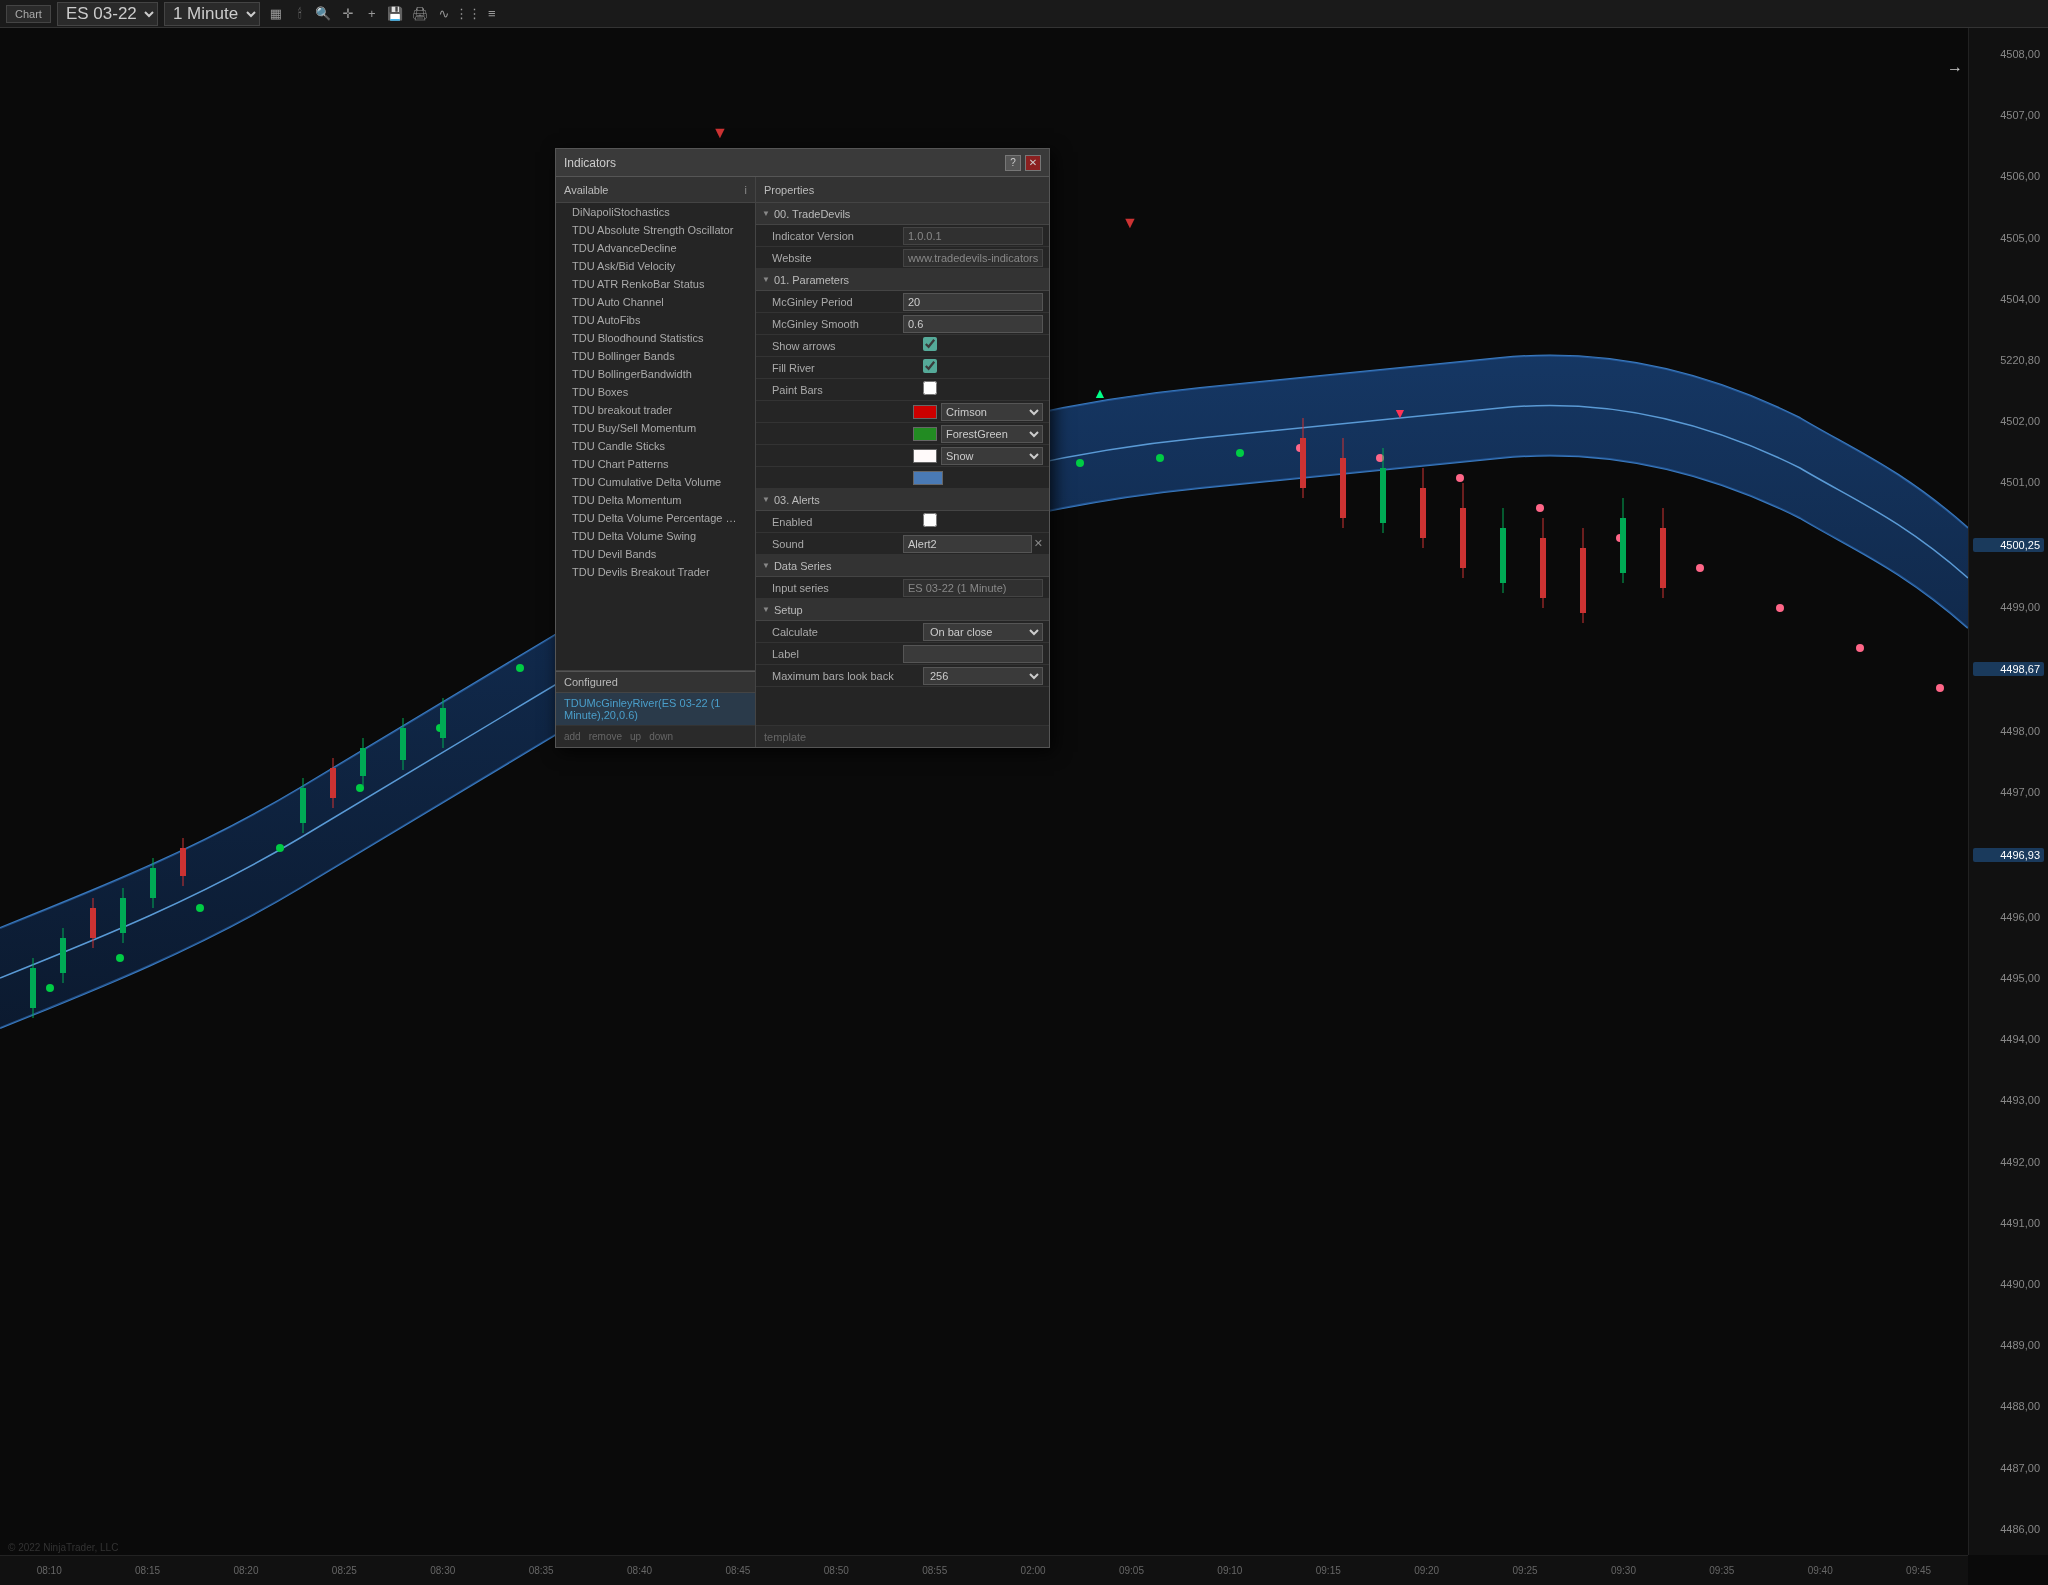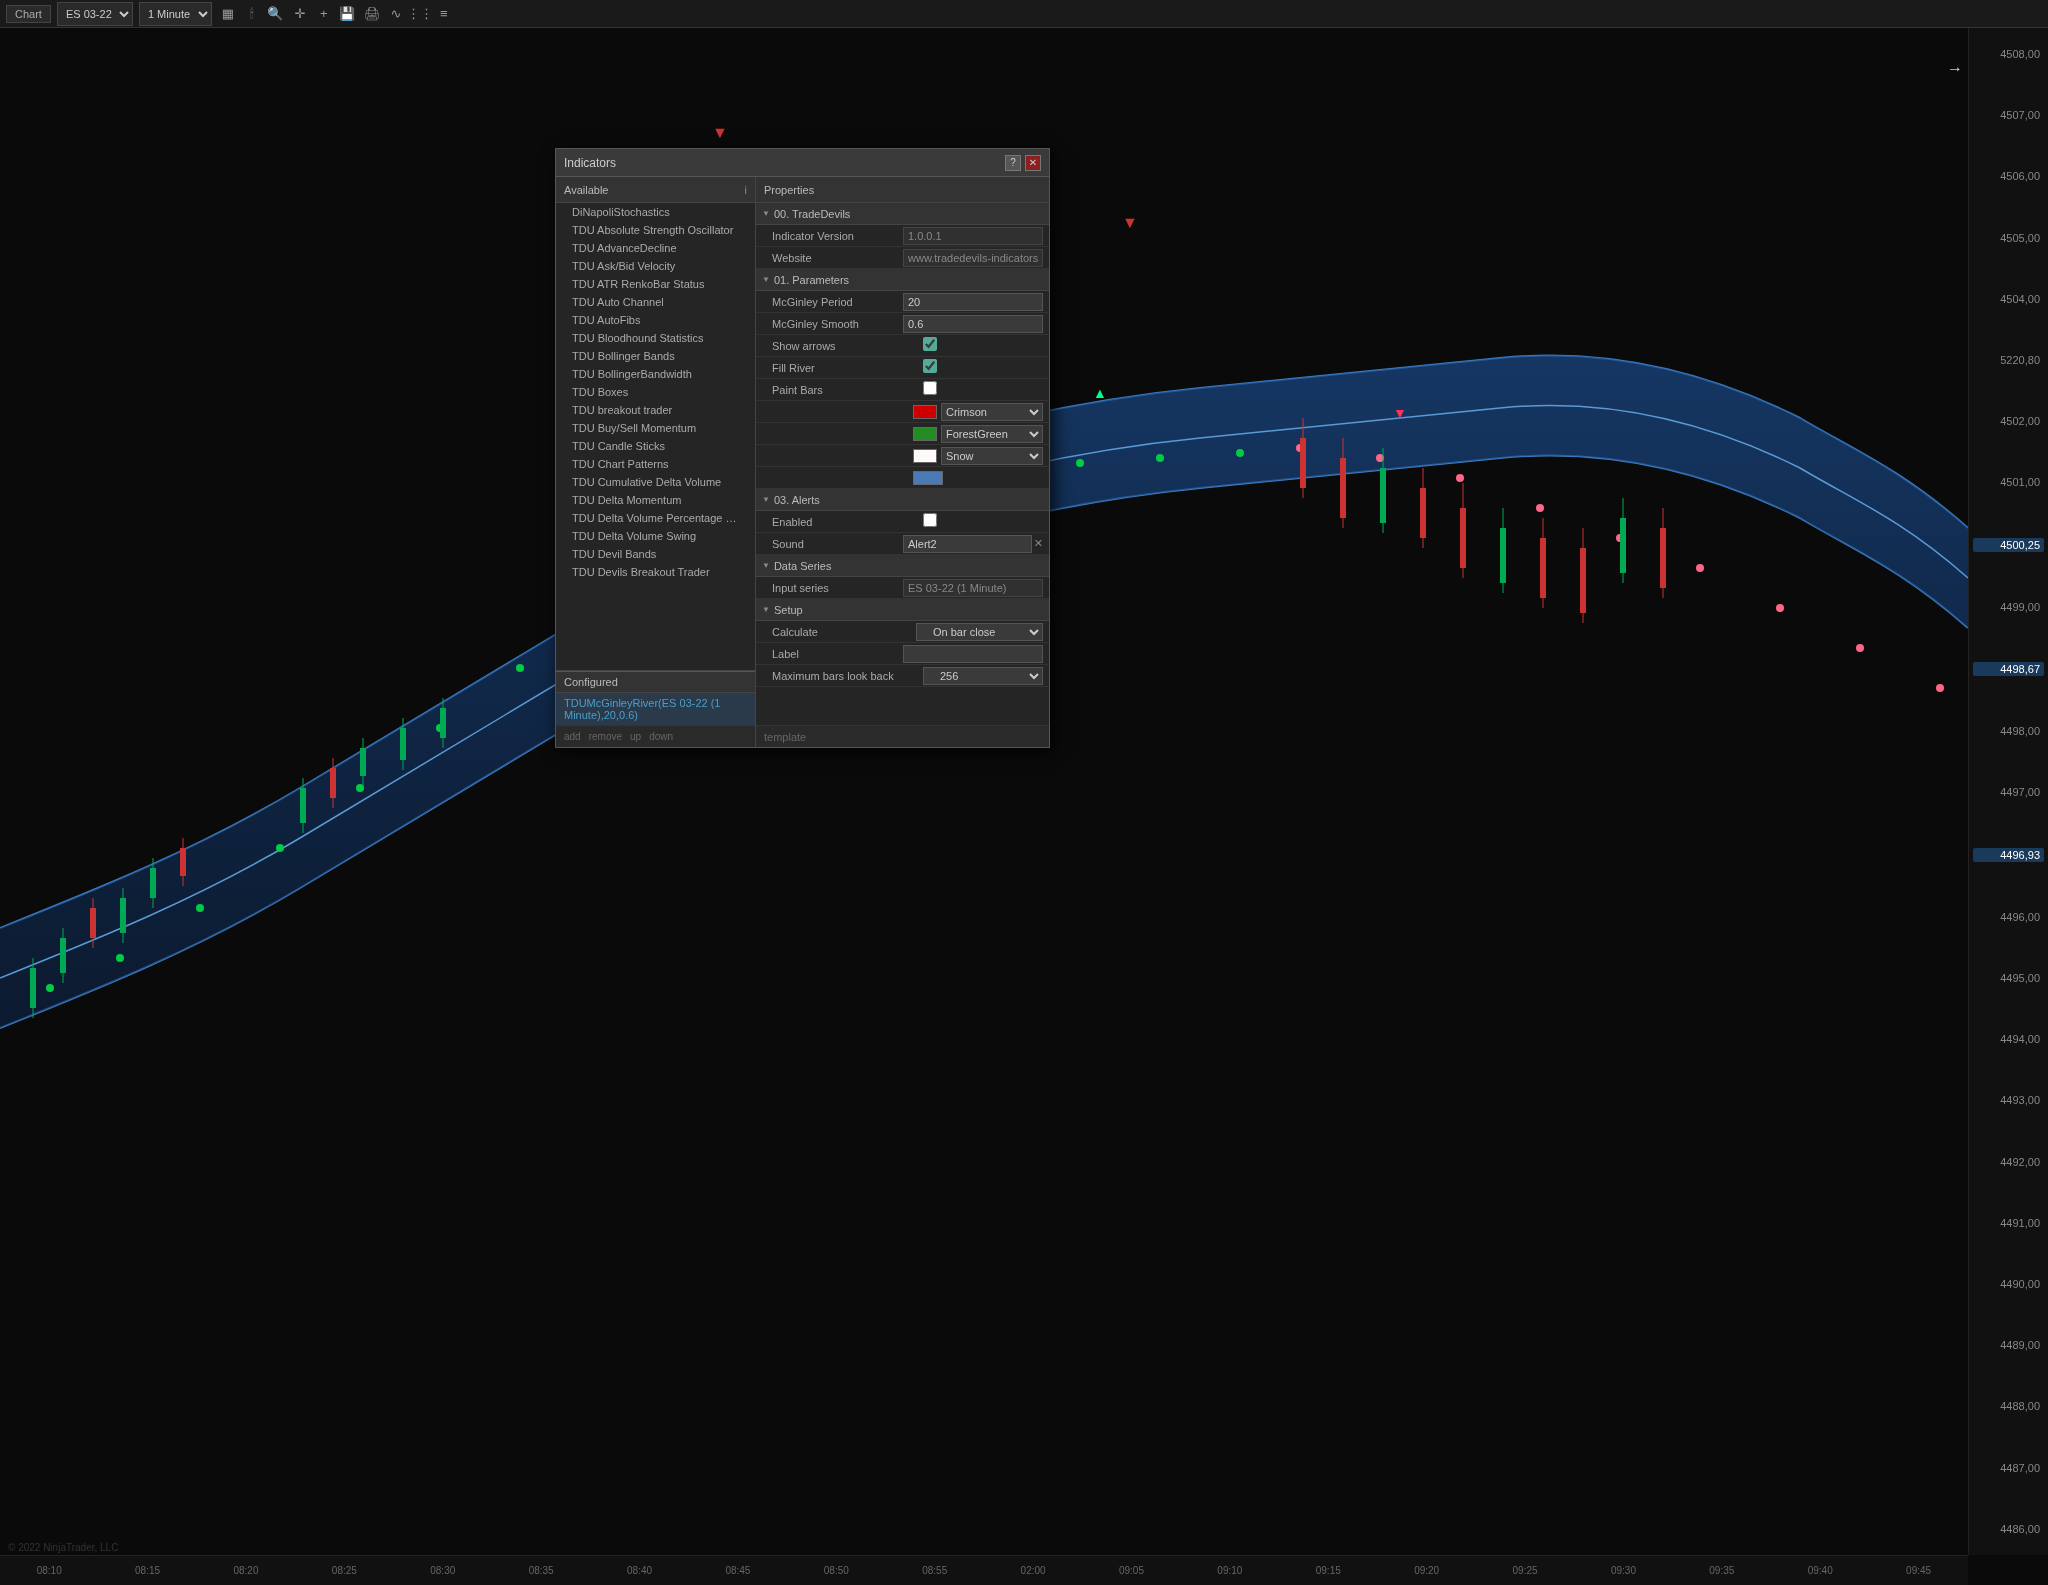--- a/index.html
+++ b/index.html
@@ -29,21 +29,21 @@
       background: #2a2a2a;
       color: #aaa;
       padding: 2px 8px;
       font-size: 11px;
       border: 1px solid #444;
     }
     #toolbar select {
       background: #2a2a2a;
       color: #ccc;
       border: 1px solid #444;
-      font-size: 11px;
+      font-size: 17px;
       height: 24px;
       padding: 0 4px;
     }
     #toolbar .toolbar-icons {
       display: flex;
       gap: 4px;
       align-items: center;
       color: #888;
       font-size: 13px;
     }
@@ -364,21 +364,21 @@
       height: 14px;
       accent-color: #5a9;
     }
     .prop-select {
       width: 100%;
       height: 18px;
       background: #3a3a3a;
       border: 1px solid #555;
       color: #ccc;
       font-size: 11px;
-      padding: 0 12px;
+      padding: 0 2px;
     }
 
     
     .color-swatch-row {
       display: flex;
       align-items: center;
       gap: 4px;
       width: 130px;
     }
     .color-swatch {

